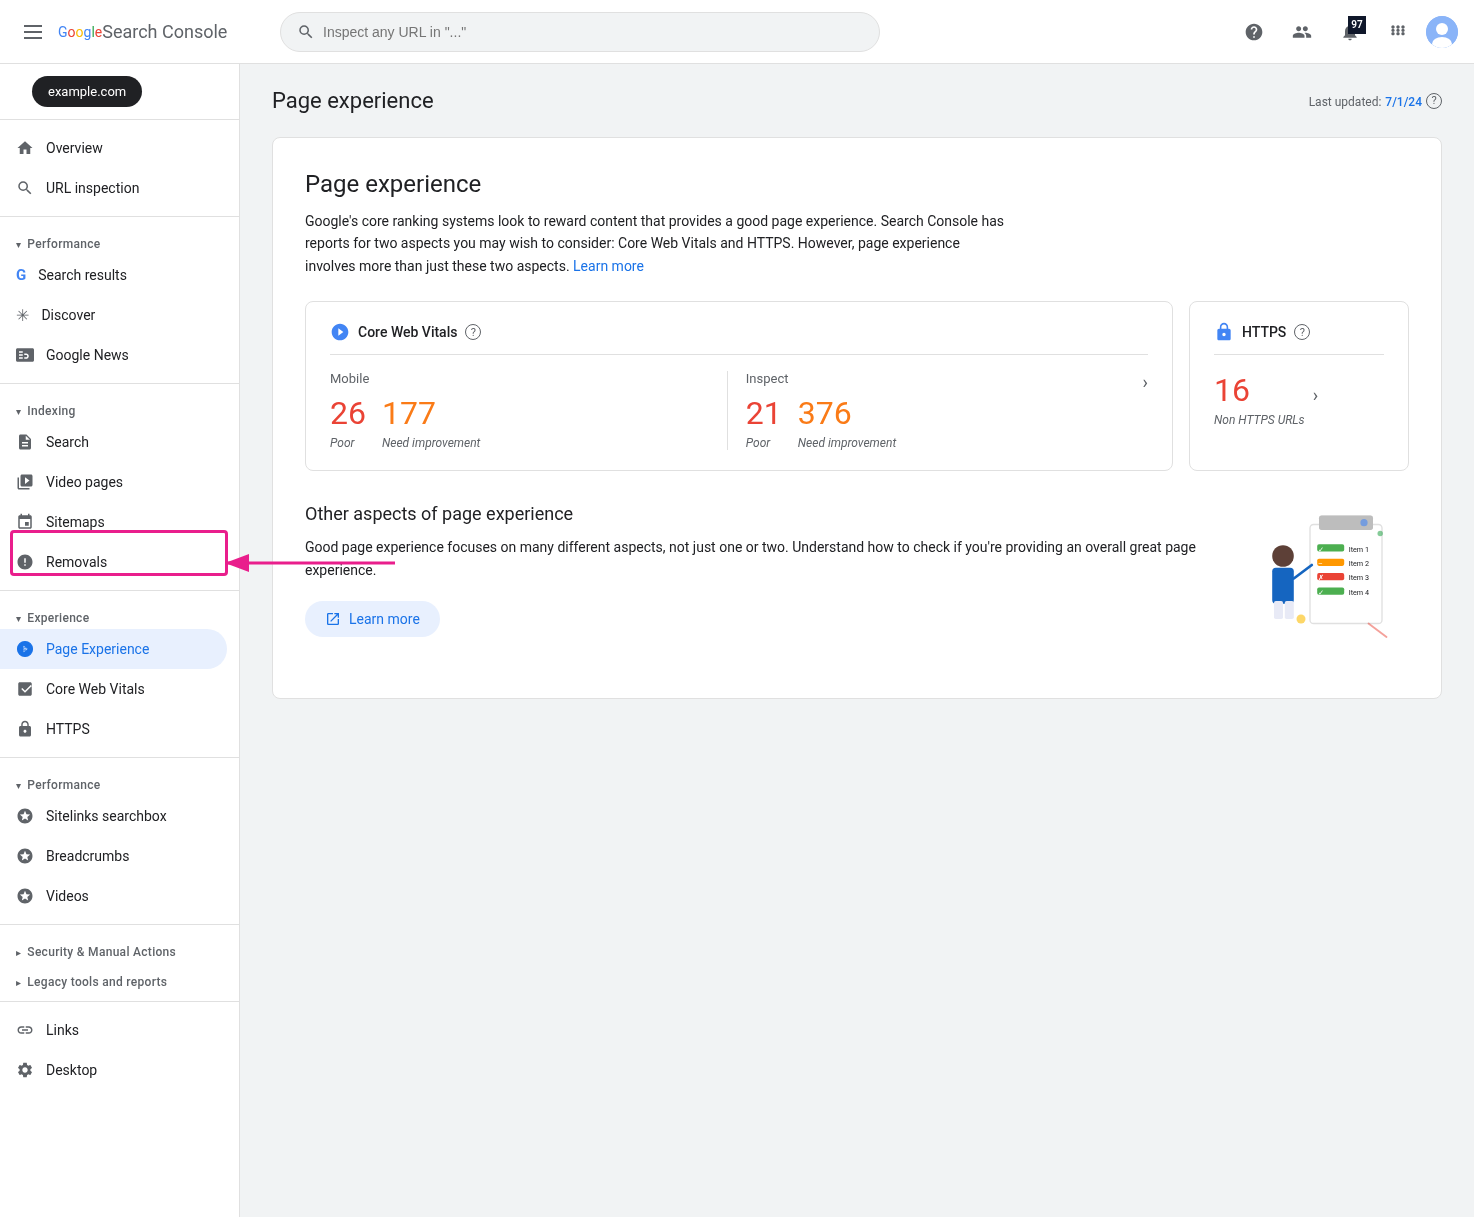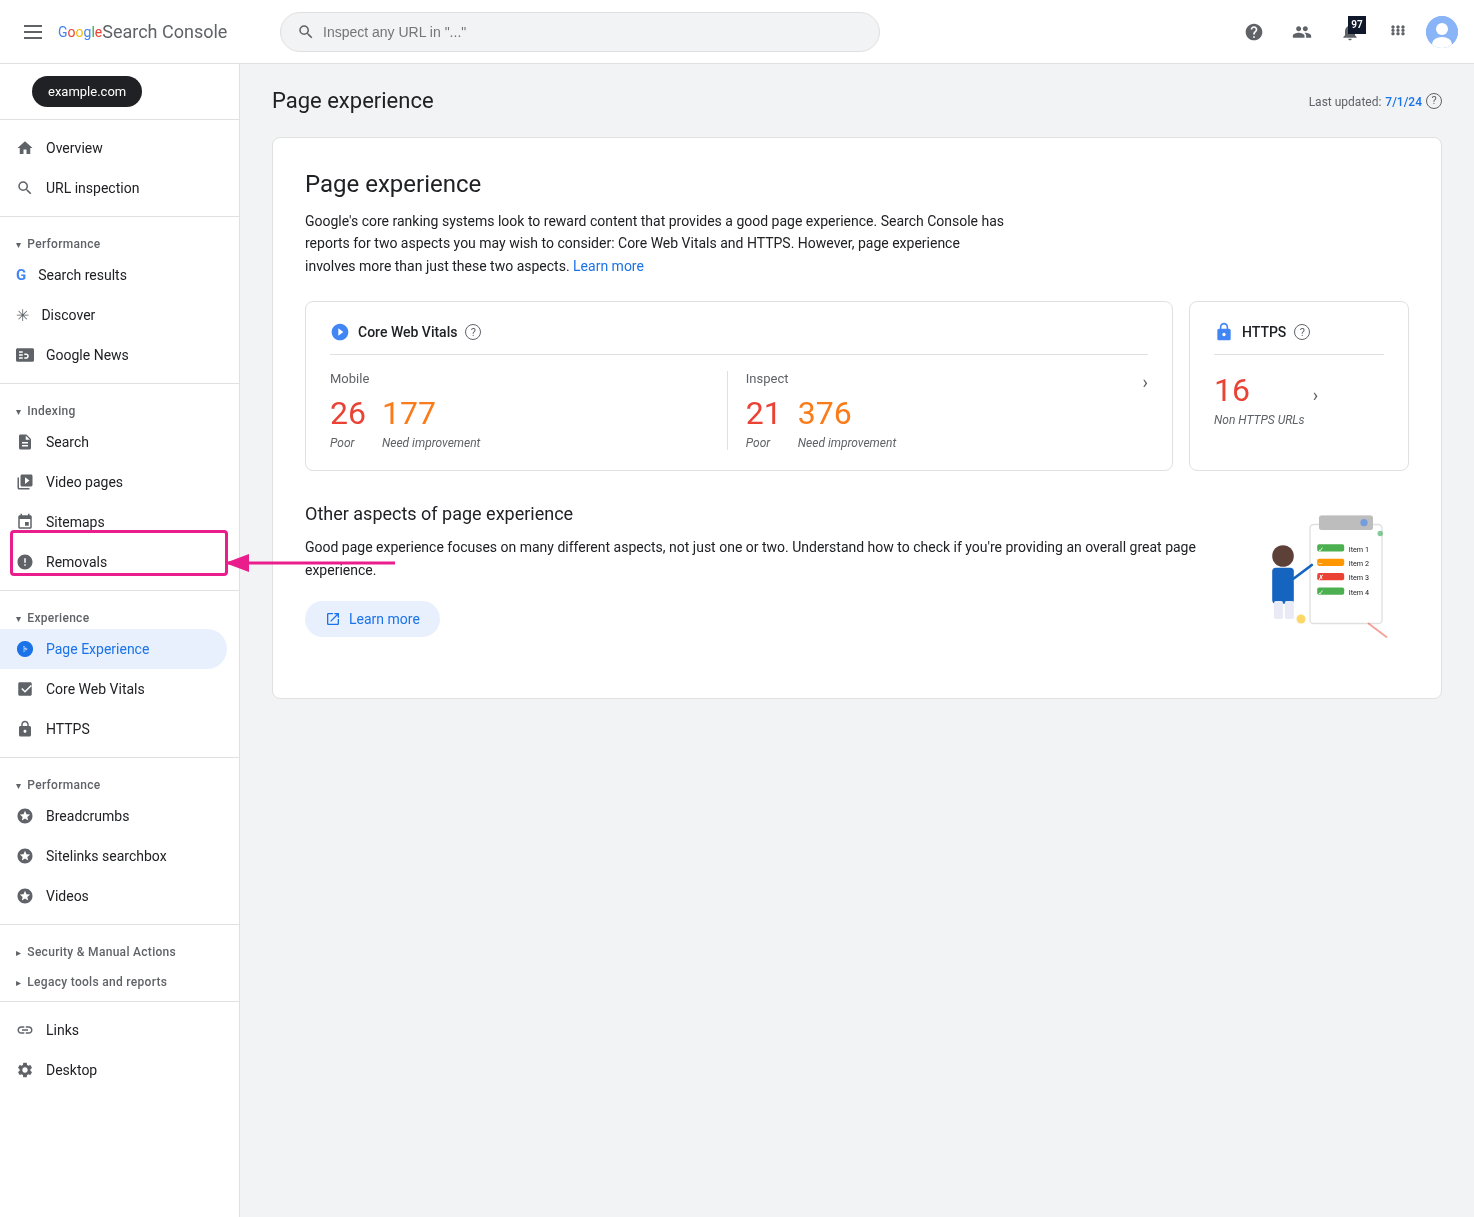--- a/index.html
+++ b/index.html
@@ -319,27 +319,27 @@
     <div class="nav-divider"></div>
 
     <div class="nav-section">
       <span class="chevron">▾</span>
       <span>Performance</span>
     </div>
     <div class="nav-item">
       <svg width="18" height="18" viewBox="0 0 24 24" fill="#5f6368">
           <path d="M11.99 2C6.47 2 2 6.48 2 12s4.47 10 9.99 10C17.52 22 22 17.52 22 12S17.52 2 11.99 2zm4.24 16L12 15.45 7.77 18l1.12-4.81-3.73-3.23 4.92-.42L12 5l1.92 4.53 4.92.42-3.73 3.23L16.23 18z"></path>
         </svg>
+      <span>Sitelinks searchbox</span>
+    </div>
+    <div class="nav-item">
+      <svg width="18" height="18" viewBox="0 0 24 24" fill="#5f6368">
+          <path d="M11.99 2C6.47 2 2 6.48 2 12s4.47 10 9.99 10C17.52 22 22 17.52 22 12S17.52 2 11.99 2zm4.24 16L12 15.45 7.77 18l1.12-4.81-3.73-3.23 4.92-.42L12 5l1.92 4.53 4.92.42-3.73 3.23L16.23 18z"></path>
+        </svg>
       <span>Breadcrumbs</span>
-    </div>
-    <div class="nav-item">
-      <svg width="18" height="18" viewBox="0 0 24 24" fill="#5f6368">
-          <path d="M11.99 2C6.47 2 2 6.48 2 12s4.47 10 9.99 10C17.52 22 22 17.52 22 12S17.52 2 11.99 2zm4.24 16L12 15.45 7.77 18l1.12-4.81-3.73-3.23 4.92-.42L12 5l1.92 4.53 4.92.42-3.73 3.23L16.23 18z"></path>
-        </svg>
-      <span>Sitelinks searchbox</span>
     </div>
     <div class="nav-item">
       <svg width="18" height="18" viewBox="0 0 24 24" fill="#5f6368">
           <path d="M11.99 2C6.47 2 2 6.48 2 12s4.47 10 9.99 10C17.52 22 22 17.52 22 12S17.52 2 11.99 2zm4.24 16L12 15.45 7.77 18l1.12-4.81-3.73-3.23 4.92-.42L12 5l1.92 4.53 4.92.42-3.73 3.23L16.23 18z"></path>
         </svg>
       <span>Videos</span>
     </div>
 
     <div class="nav-divider"></div>
 

